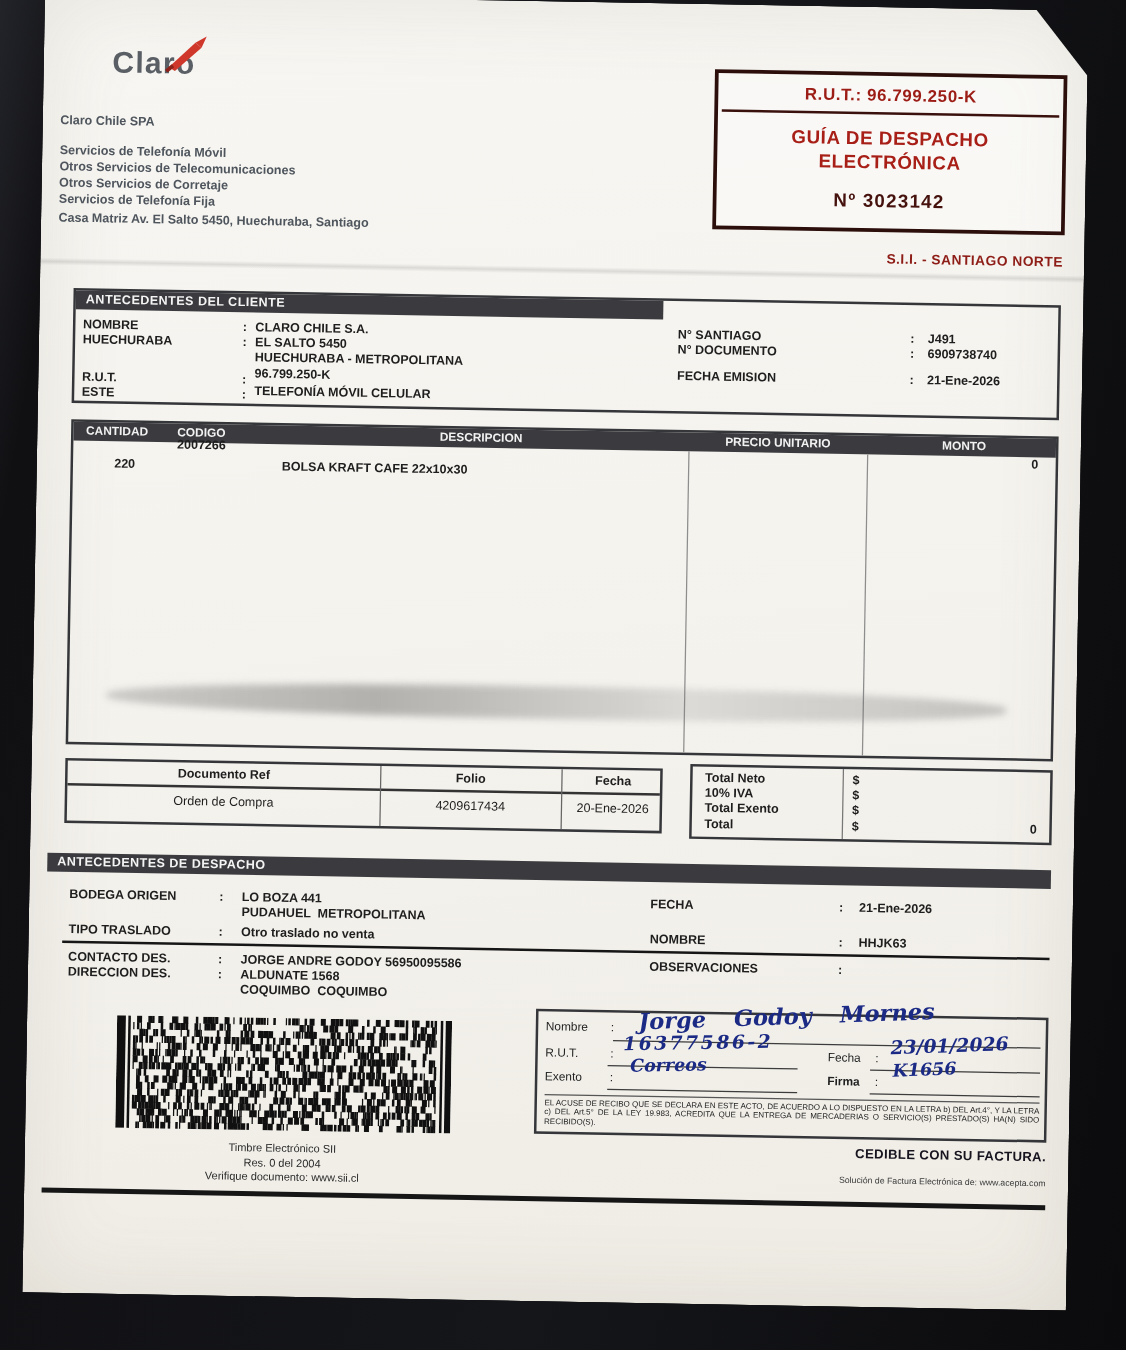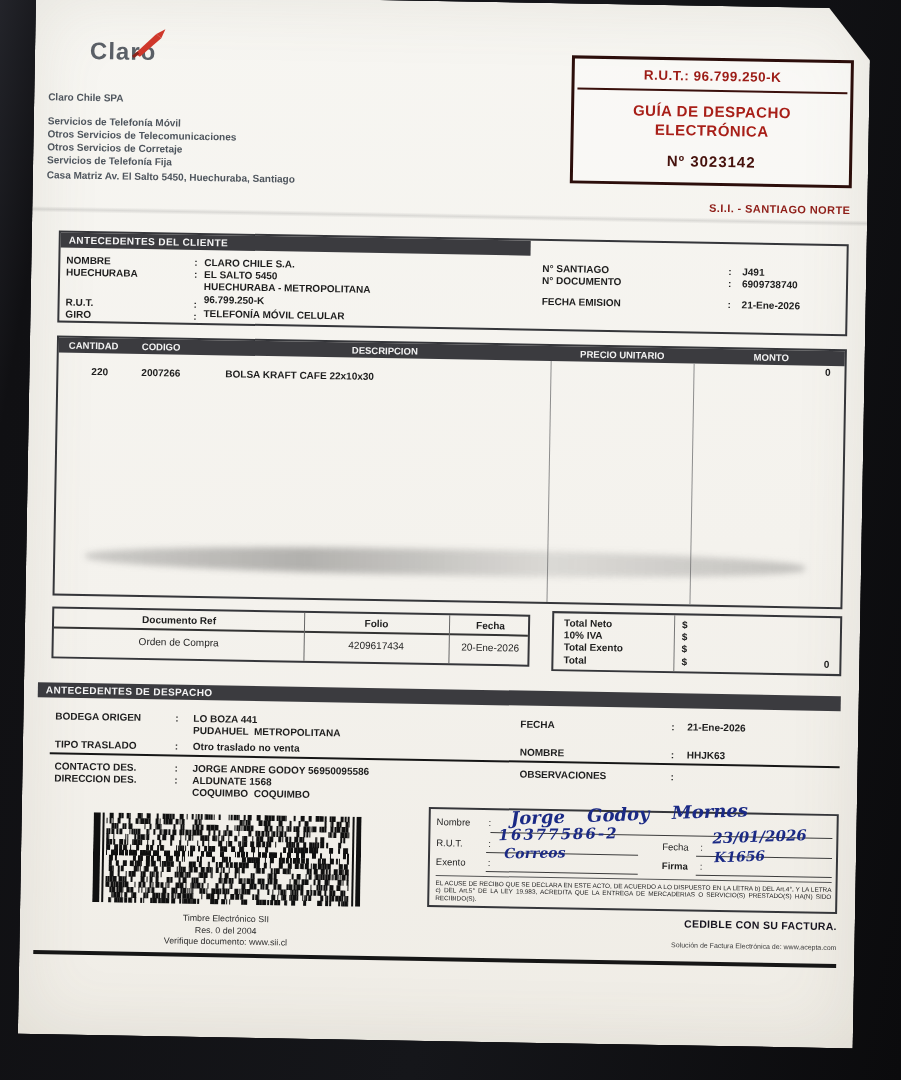--- a/index.html
+++ b/index.html
@@ -130,21 +130,21 @@
       </div>
       <div class="frow" style="top:46px;">
         <span class="fval">HUECHURABA - METROPOLITANA</span>
       </div>
       <div class="frow" style="top:64px;">
         <span class="flabel">R.U.T.</span>
         <span class="fsep">:</span>
         <span class="fval" style="top:-5px;">96.799.250-K</span>
       </div>
       <div class="frow" style="top:76px;">
-        <span class="flabel">GIRO</span>
+        <span class="flabel">ESTE</span>
         <span class="fsep">:</span>
         <span class="fval" style="top:-3px;">TELEFONÍA MÓVIL CELULAR</span>
       </div>
 
       <div class="frow" style="top:22px;">
         <span class="rlabel">N° SANTIAGO</span>
         <span class="rsep">:</span>
         <span class="rval">J491</span>
       </div>
       <div class="frow" style="top:34px;">
@@ -164,21 +164,21 @@
         <span class="th" style="left:0;width:75px;text-align:left;padding-left:10px;">CANTIDAD</span>
         <span class="th" style="left:75px;width:85px;text-align:left;padding-left:8px;">CODIGO</span>
         <span class="th" style="left:160px;width:332px;">DESCRIPCION</span>
         <span class="th" style="left:492px;width:143px;">PRECIO UNITARIO</span>
         <span class="th" style="left:635px;width:155px;">MONTO</span>
       </div>
       <div class="vline" style="left:492px;"></div>
       <div class="vline" style="left:635px;"></div>
 
       <span class="cell" style="left:33px;top:28px;">220</span>
-      <span class="cell" style="left:83px;top:28px;text-align:center;">2007266</span>
+      <span class="cell" style="left:83px;top:12px;text-align:center;">2007266</span>
       <span class="cell" style="left:167px;top:28px;">BOLSA KRAFT CAFE 22x10x30</span>
       <span class="cell" style="right:14px;top:16px;">0</span>
 
       <div class="smudge"></div>
     </div>
 
     <div class="box" style="left:27px;top:612px;width:478px;height:52px;border-width:2px;">
       <span class="refcol" style="left:0;top:4px;width:250px;">Documento Ref</span>
       <span class="refcol" style="left:250px;top:4px;width:145px;">Folio</span>
       <span class="refcol" style="left:395px;top:4px;width:83px;">Fecha</span>

